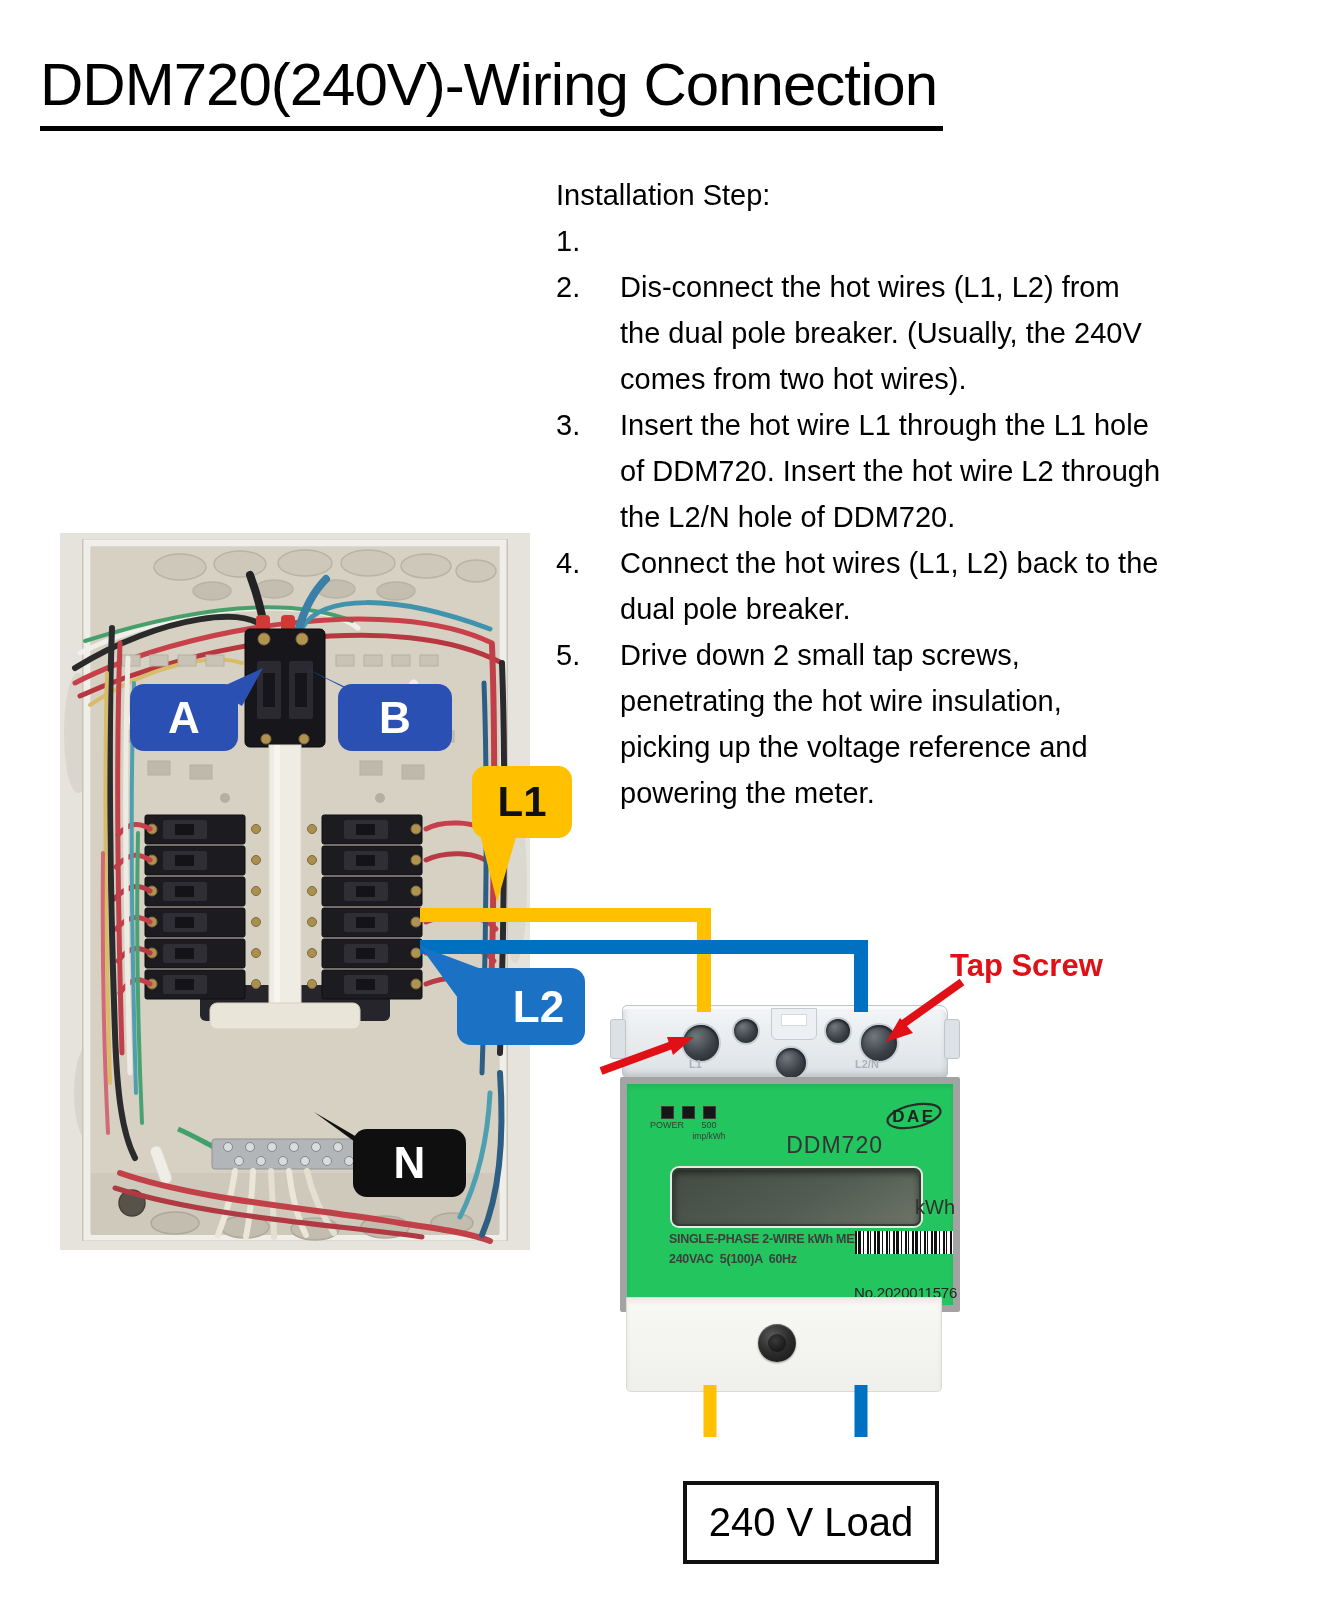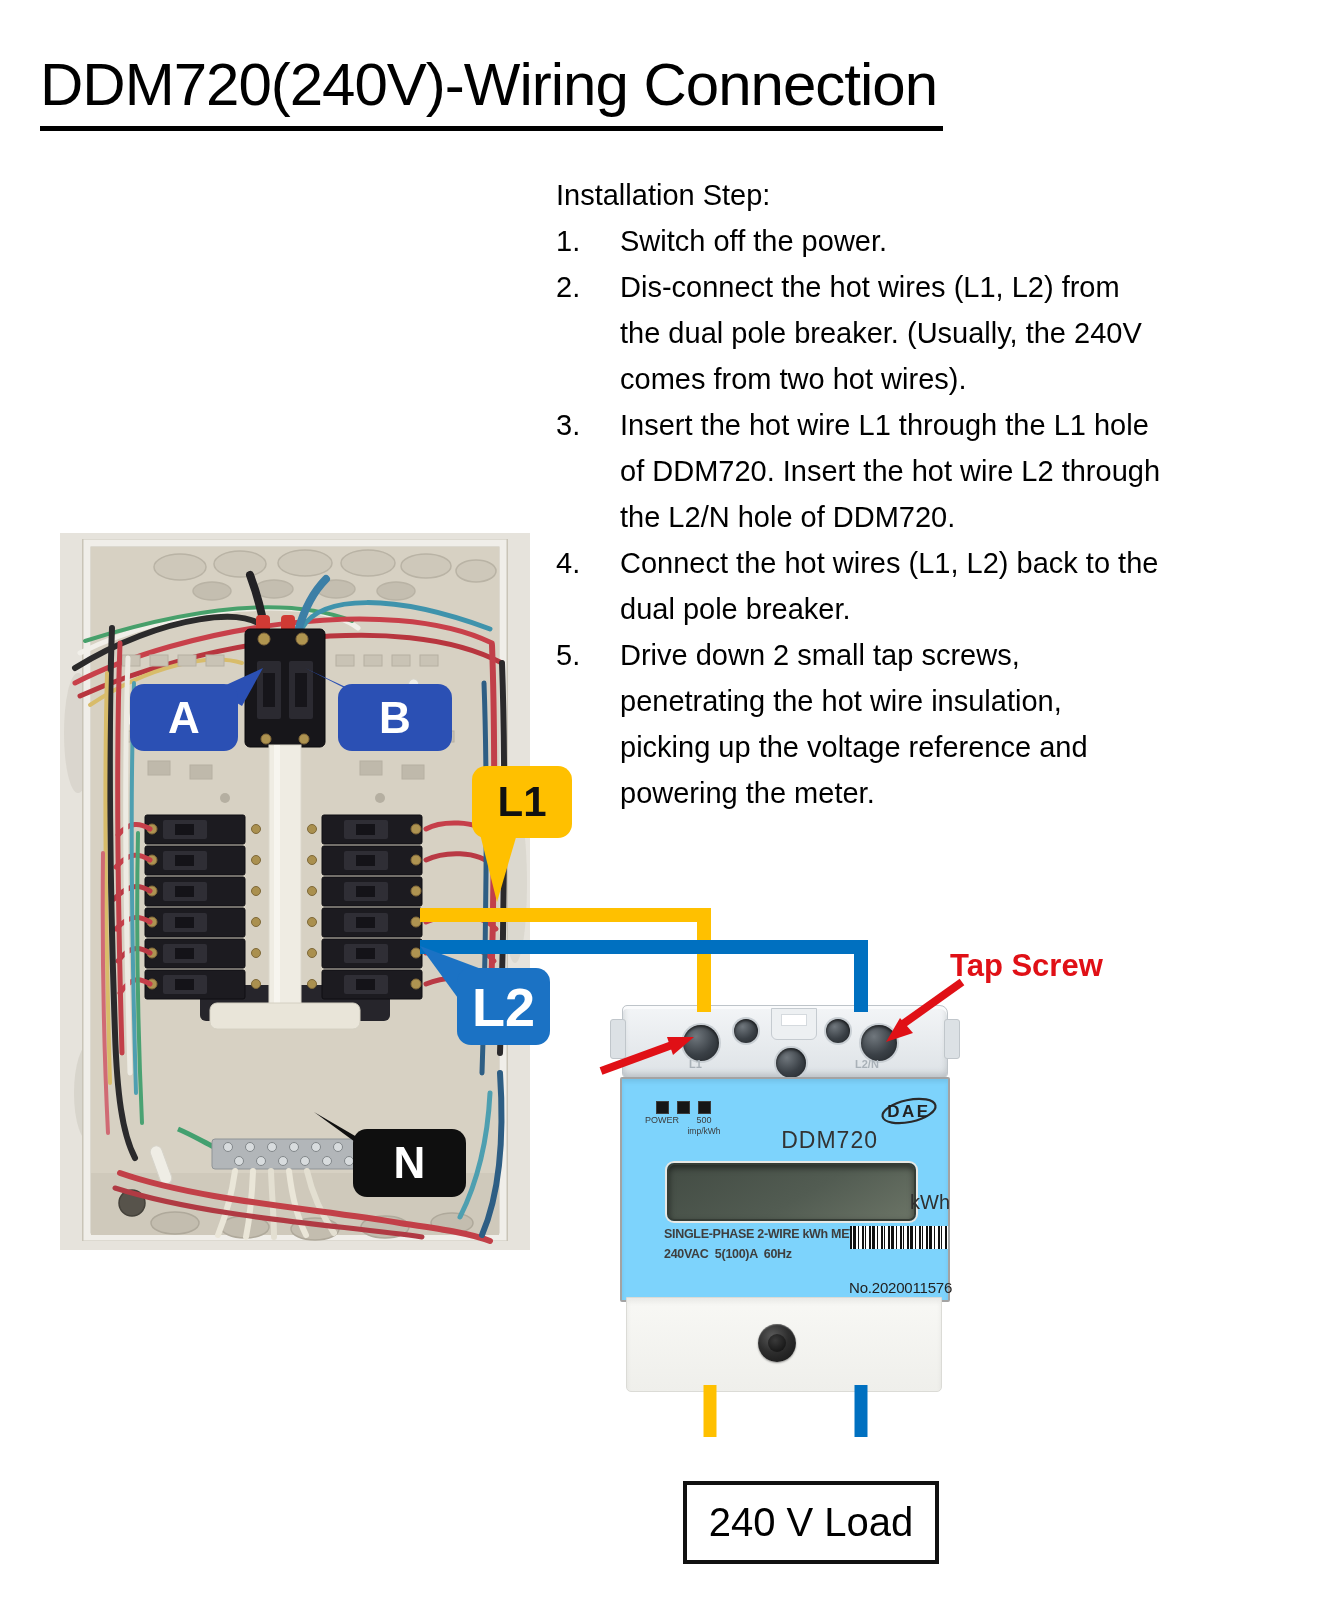--- a/index.html
+++ b/index.html
@@ -38,22 +38,22 @@
         background:radial-gradient(circle at 36% 32%, #70777d 0%, #3a4046 55%, #23272b 100%);
         box-shadow:0 0 0 2px #c9cfd4, inset 0 2px 3px rgba(0,0,0,.6);}
   .t-label{position:absolute;font-size:11px;color:#A9B1B8;font-weight:700;}
   .clip{position:absolute;left:148px;top:2px;width:44px;height:30px;background:#EDF0F2;
         border:1px solid #C5CBD0;border-radius:0 0 6px 6px;}
   .clip-inner{position:absolute;left:9px;top:5px;width:24px;height:10px;background:#fff;
         border:1px solid #D5DADE;}
   .ear{position:absolute;top:13px;width:14px;height:38px;background:#DCE1E5;
        border:1px solid #C0C6CB;border-radius:3px;}
 
-  .meter-face{left:620px;top:1077px;width:326px;height:221px;background:#7dd3fc;z-index:4;
-              border:2px solid #a3a3a3;border-radius:2px;
+  .meter-face{left:620px;top:1077px;width:326px;height:221px;background:#22c55e;z-index:4;
+              border:7px solid #a3a3a3;border-radius:2px;
               box-shadow:inset 0 3px 4px rgba(0,0,0,.08);}
   .led{position:absolute;top:22px;width:11px;height:11px;background:#161616;border:1px solid #3c3c3c;}
   .led-label{position:absolute;font-size:9px;color:#3B3B3B;text-align:center;}
   .model{position:absolute;left:70px;top:48px;width:186px;text-align:right;
          font-size:23px;color:#333;letter-spacing:1px;}
   .lcd{position:absolute;left:45px;top:84px;width:245px;height:54px;border-radius:7px;
        background:linear-gradient(150deg,#434c44 0%,#525c52 55%,#6b7466 100%);
        border:2px solid #353c35;box-shadow:inset 0 3px 6px rgba(0,0,0,.5), 0 0 0 2px #e8e8e4;}
   .kwh{position:absolute;left:288px;top:112px;font-size:20px;color:#2F2F2F;}
   .spec{position:absolute;left:42px;font-size:12.5px;color:#3E3E3E;letter-spacing:-0.3px;
@@ -87,21 +87,20 @@
 <body>
 
 <div id="canvas">
 
   <div class="abs" id="title">DDM720(240V)-Wiring Connection</div>
 
   <div class="abs" id="steps">
     <div>Installation Step:</div>
     <div class="step-row">
       <div class="step-num">1.</div>
-      <div class="step-text">Switch off the power.</div>
     </div>
     <div class="step-row">
       <div class="step-num">2.</div>
       <div class="step-text">Dis-connect the hot wires (L1, L2) from the dual pole breaker. (Usually, the 240V comes from two hot wires).</div>
     </div>
     <div class="step-row">
       <div class="step-num">3.</div>
       <div class="step-text">Insert the hot wire L1 through the L1 hole of DDM720. Insert the hot wire L2 through the L2/N hole of DDM720.</div>
     </div>
     <div class="step-row">
@@ -320,21 +319,21 @@
     </g>
     <g>
       <line x1="601" y1="1071" x2="672" y2="1045" stroke="#E01016" stroke-width="8"></line>
       <polygon points="694,1037 673,1055 667,1037" fill="#E01016"></polygon>
     </g>
   </svg>
 
   <div class="abs callout blue" style="left:130px;top:684px;width:108px;height:67px;font-size:44px;">A</div>
   <div class="abs callout blue" style="left:338px;top:684px;width:114px;height:67px;font-size:44px;">B</div>
   <div class="abs callout gold" style="left:472px;top:766px;width:100px;height:72px;font-size:42px;">L1</div>
-  <div class="abs callout lblue" style="left:457px;top:968px;width:93px;height:77px;font-size:54px;">L2</div>
+  <div class="abs callout lblue" style="left:457px;top:968px;width:93px;height:77px;font-size:44px;padding-left:35px;">L2</div>
   <div class="abs callout black" style="left:353px;top:1129px;width:113px;height:68px;font-size:44px;">N</div>
 
   <div class="abs red-label" style="left:950px;top:948px;font-size:31px;">Tap Screw</div>
 
   <div class="abs terminal">
     <div class="ear" style="left:-13px;"></div>
     <div class="ear" style="right:-13px;"></div>
     <div class="hole" style="left:60px;top:19px;width:36px;height:36px;"></div>
     <div class="hole" style="left:111px;top:13px;width:24px;height:24px;"></div>
     <div class="clip">

